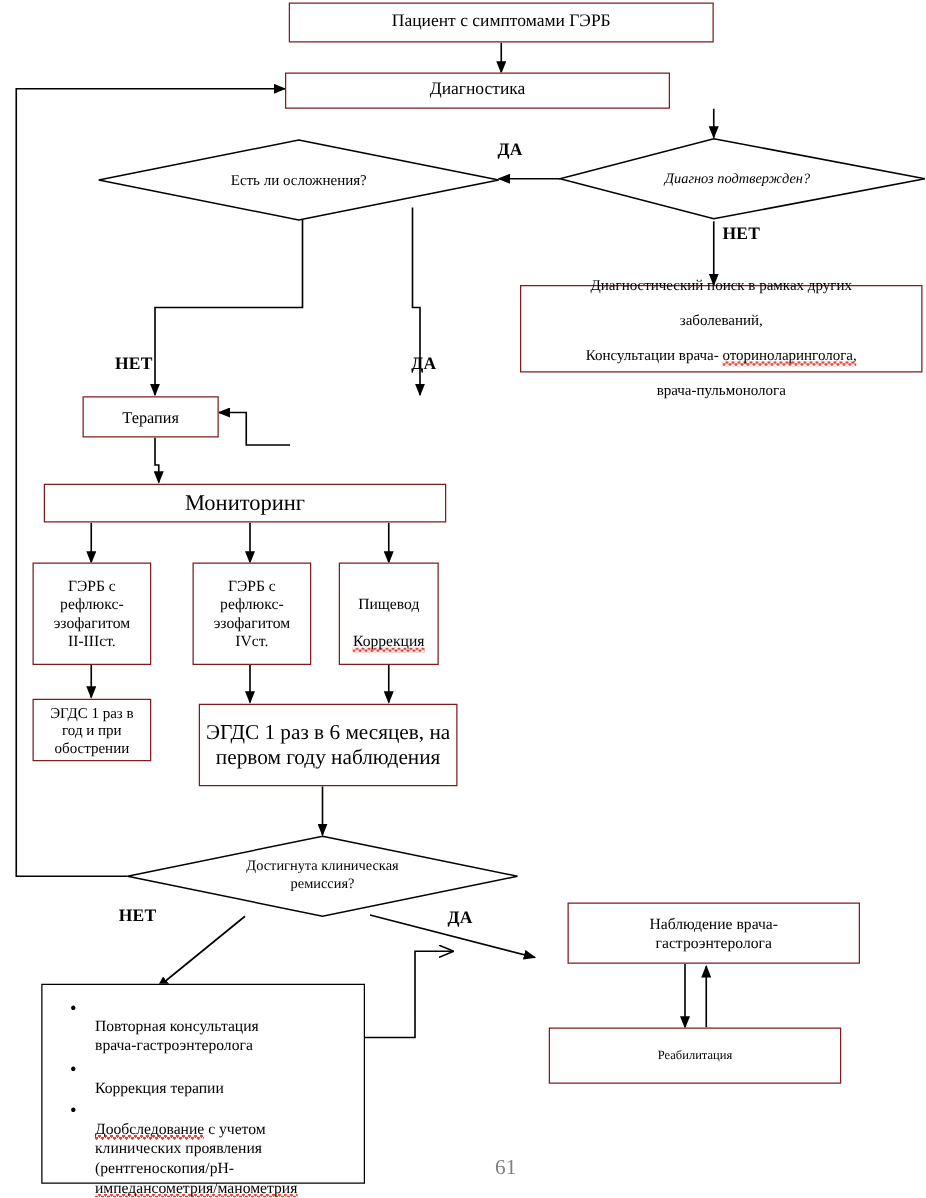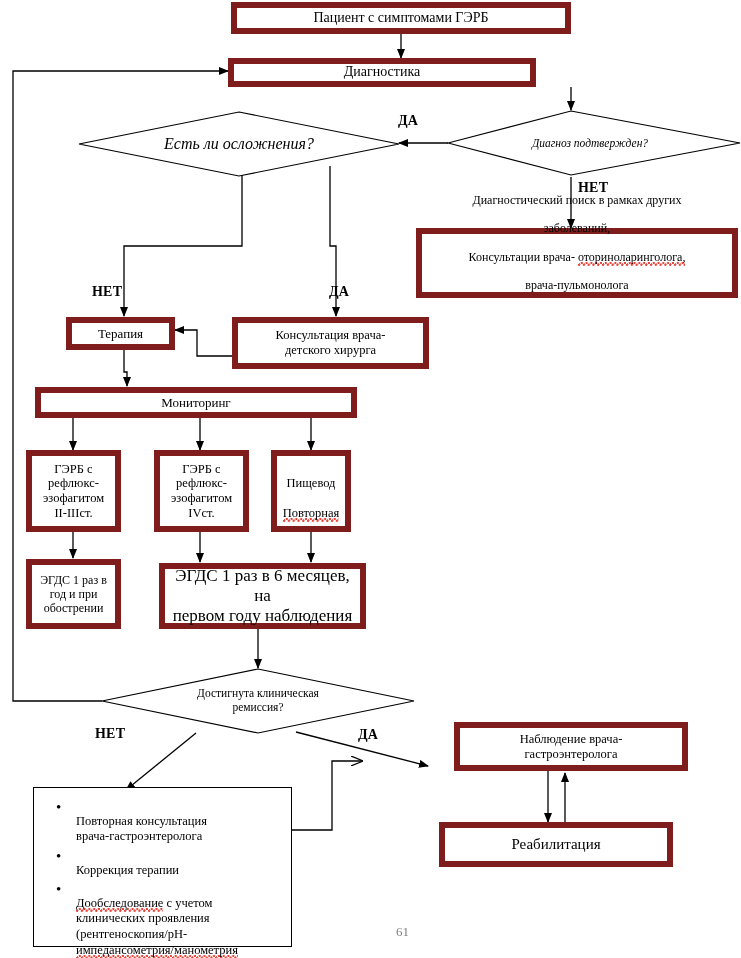--- a/index.html
+++ b/index.html
@@ -29,21 +29,21 @@
   .node {
     position: absolute;
     box-sizing: border-box;
     display: flex;
     align-items: center;
     justify-content: center;
     text-align: center;
     background: #ffffff;
   }
   .box {
-    border: 6px solid #7f1d1d;
+    border: 1px solid #7f1d1d;
   }
   .node .txt {
     display: block;
     width: 100%;
     line-height: 1.18;
     white-space: pre-line;
     padding: 0 4px;
     box-sizing: border-box;
   }
   .diamond-wrap {
@@ -102,21 +102,21 @@
     background-image: radial-gradient(circle at 1.2px 2.6px, #e8443a 1.1px, transparent 1.3px),
                       radial-gradient(circle at 3.6px 0.9px, #e8443a 1.1px, transparent 1.3px);
     background-size: 4.8px 4px;
     background-repeat: repeat-x;
     background-position: 0 bottom;
     padding-bottom: 2px;
   }
   .pagenum {
     position: absolute;
     color: #808080;
-    font-size: 13px;
+    font-size: 17px;
   }
 </style>
 </head>
 <body>
 
 <div id="page">
 
   <svg class="wires" viewBox="0 0 741 958">
     <defs>
       <marker id="ah" markerWidth="10" markerHeight="8" refX="9" refY="4" orient="auto" markerUnits="userSpaceOnUse">
@@ -174,82 +174,78 @@
   </div>
 
   <div class="node box" style="left:228px; top:58px; width:308px; height:29px; font-size:14px;">
     <span class="txt">Диагностика</span>
   </div>
 
   <div class="diamond-wrap" style="left:78px; top:111px; width:322px; height:66px;">
     <svg width="322" height="66">
       <polygon points="161,1 321,33 161,65 1,33" fill="#ffffff" stroke="#000000" stroke-width="1.2"></polygon>
     </svg>
-    <span class="dtxt" style="font-size:16px;font-style:italic;">Есть ли осложнения?</span>
+    <span class="dtxt" style="font-size:12px;">Есть ли осложнения?</span>
   </div>
 
   <div class="diamond-wrap" style="left:447px; top:110px; width:294px; height:67px;font-style:italic;">
     <svg width="294" height="67">
       <polygon points="124,1 293,33 124,65 1,33" fill="#ffffff" stroke="#000000" stroke-width="1.2"></polygon>
     </svg>
     <span class="dtxt" style="font-size:11.5px; margin-left:-8px;">Диагноз подтвержден?</span>
   </div>
 
   <div class="label" style="left:398px; top:113px;">ДА</div>
 
   <div class="label" style="left:578px; top:180px;">НЕТ</div>
 
-  <div class="node box" style="left:416px; top:228px; width:322px; height:70px; font-size:12px;align-items:flex-end;">
+  <div class="node box" style="left:416px; top:228px; width:322px; height:70px; font-size:12px;">
     <span class="txt">
       <span>Диагностический поиск в рамках других</span><br>
       <span>заболеваний,</span><br>
       <span>Консультации врача- </span><span class="sp">оториноларинголога,</span><br>
       <span>врача-пульмонолога</span>
     </span>
   </div>
 
   <div class="label" style="left:92px; top:284px;">НЕТ</div>
 
   <div class="label" style="left:329px; top:284px;">ДА</div>
 
   <div class="node box" style="left:66px; top:317px; width:109px; height:33px; font-size:13px;">
     <span class="txt">Терапия</span>
   </div>
 
-  <div class="node box" style="left:232px; top:317px; width:197px; height:52px; font-size:12.5px;">
-    <span class="txt">Консультация врача-
-детского хирурга</span>
-  </div>
-
-  <div class="node box" style="left:35px; top:387px; width:322px; height:31px; font-size:13px;">
+
+  <div class="node box" style="left:35px; top:387px; width:322px; height:31px; font-size:18px;">
     <span class="txt">Мониторинг</span>
   </div>
 
   <div class="node box" style="left:26px; top:450px; width:95px; height:82px; font-size:12.5px;">
     <span class="txt">ГЭРБ с
 рефлюкс-
 эзофагитом
 II-IIIст.</span>
   </div>
 
   <div class="node box" style="left:154px; top:450px; width:95px; height:82px; font-size:12.5px;">
     <span class="txt">ГЭРБ с
 рефлюкс-
 эзофагитом
 IVст.</span>
   </div>
 
   <div class="node box" style="left:271px; top:450px; width:80px; height:82px; font-size:12.5px;">
     <span class="txt">
       <span>Пищевод</span><br>
-      <span class="sp">Повторная</span>
+      <span class="sp">Коррекция</span>
     </span>
   </div>
 
-  <div class="node box" style="left:26px; top:559px; width:95px; height:70px; font-size:12px;">
+  <div class="node box" style="left:26px; top:559px; width:95px; height:50px; font-size:12px;">
     <span class="txt">ЭГДС 1 раз в
 год и при
 обострении</span>
   </div>
 
   <div class="node box" style="left:159px; top:563px; width:207px; height:66px; font-size:17px;">
     <span class="txt">ЭГДС 1 раз в 6 месяцев, на
 первом году наблюдения</span>
   </div>
 
@@ -263,21 +259,21 @@
 
   <div class="label" style="left:95px; top:726px;">НЕТ</div>
 
   <div class="label" style="left:358px; top:727px;">ДА</div>
 
   <div class="node box" style="left:454px; top:722px; width:234px; height:49px; font-size:12.5px;">
     <span class="txt">Наблюдение врача-
 гастроэнтеролога</span>
   </div>
 
-  <div class="node box" style="left:439px; top:822px; width:234px; height:45px; font-size:15px;">
+  <div class="node box" style="left:439px; top:822px; width:234px; height:45px; font-size:10px;">
     <span class="txt">Реабилитация</span>
   </div>
 
   <div class="bullets" style="left:33px; top:787px; width:259px; height:160px; font-size:12.5px;">
     <ul>
       <li>
         <span>Повторная консультация
 врача-гастроэнтеролога</span>
       </li>
       <li>

